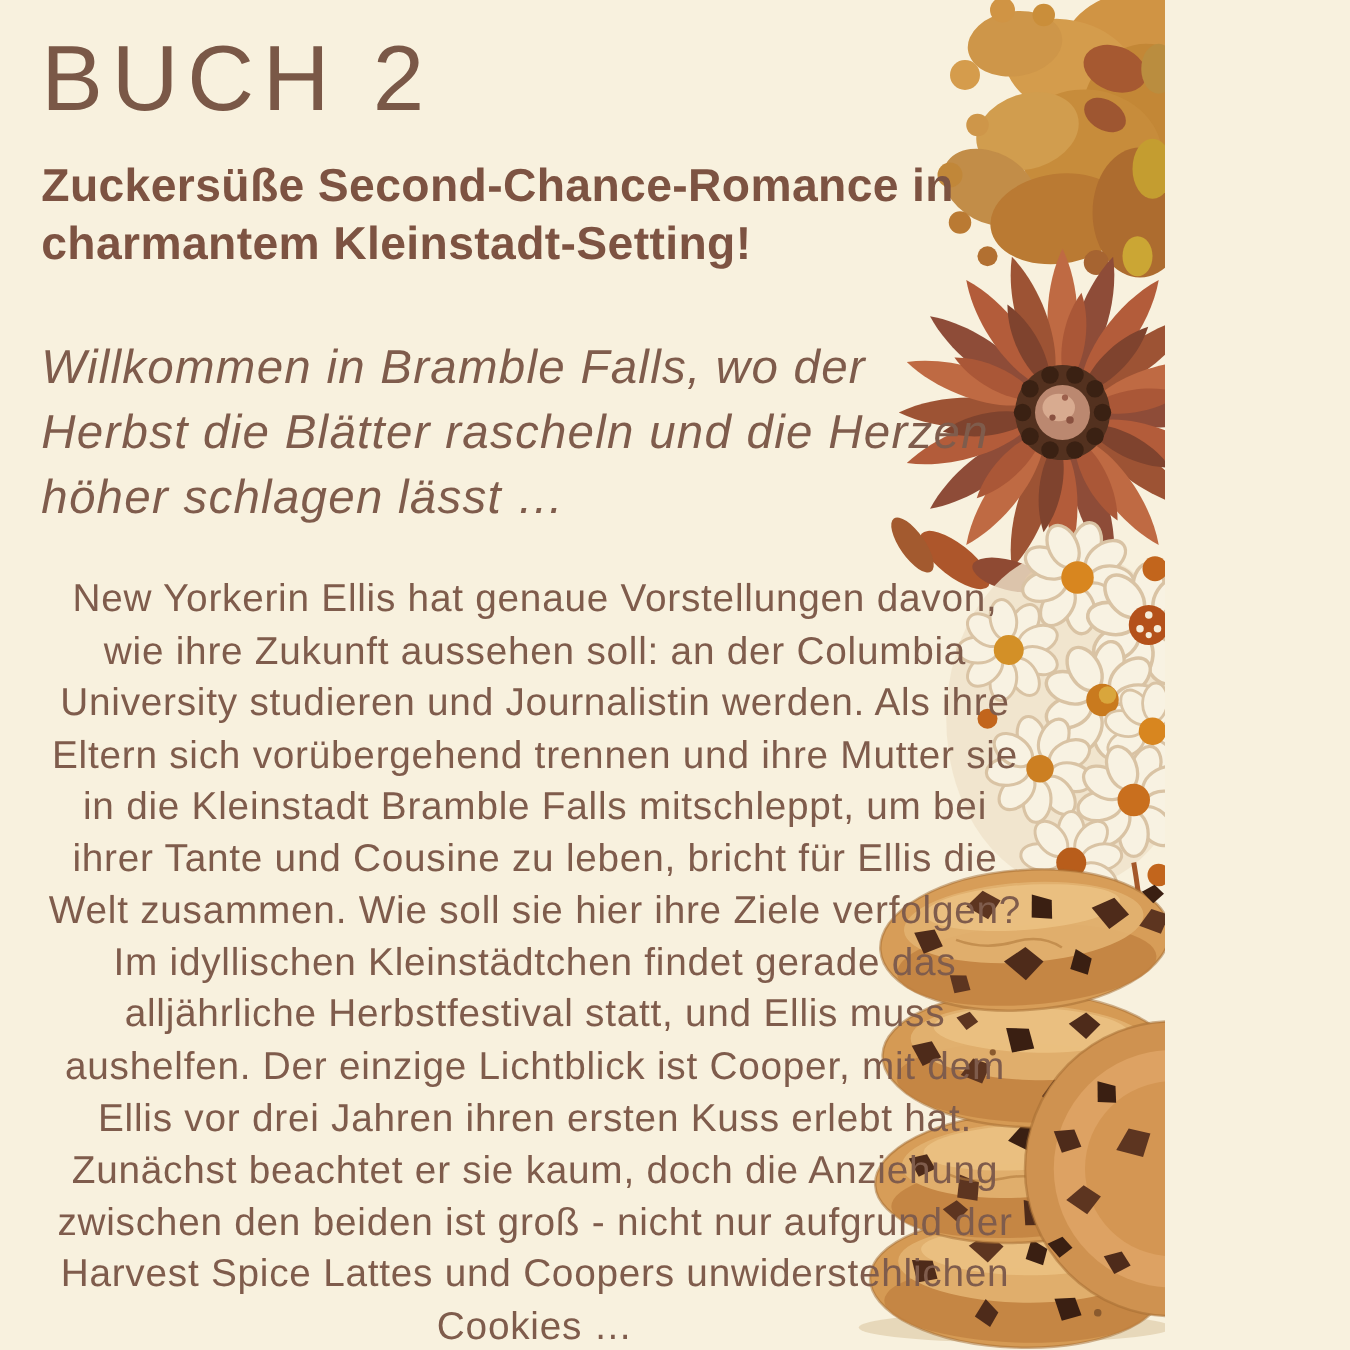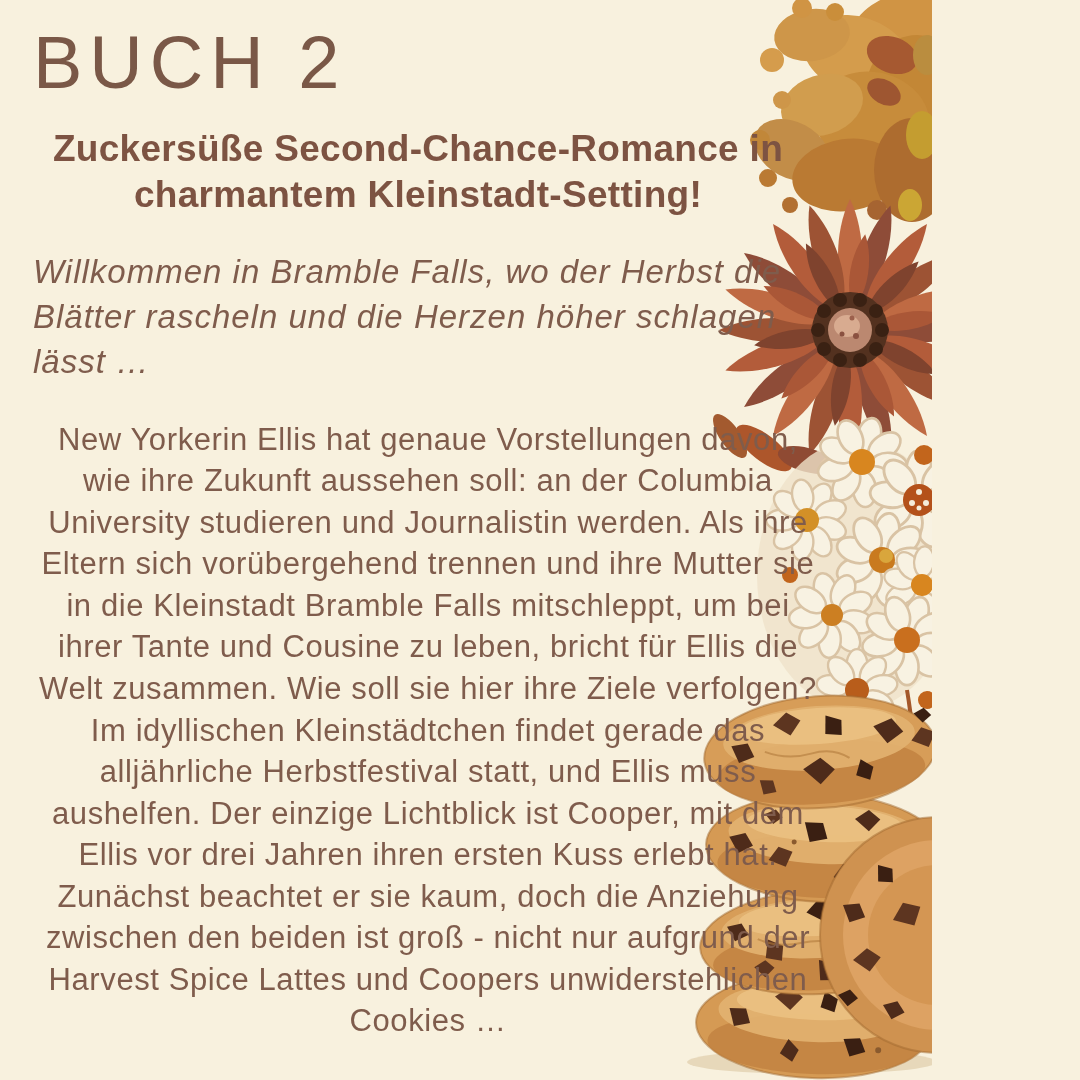--- a/index.html
+++ b/index.html
@@ -22,25 +22,24 @@
     position:absolute;top:0;left:0;z-index:2;
     padding:24px 0 0 33px;width:860px;
   }
   .title{
     font-size:74px;font-weight:400;letter-spacing:7px;
     color:var(--title_text);margin-bottom:24px;line-height:1.05;
   }
   .subtitle{
     font-size:37px;font-weight:700;letter-spacing:0.3px;
     color:var(--heading_text);line-height:1.25;max-width:770px;
-    margin-bottom:32px;
-    text-align:center;
+    margin-bottom:51px;
   }
   .intro{
-    font-size:33px;font-style:italic;letter-spacing:1px;
+    font-size:38px;font-style:italic;letter-spacing:1px;
     color:var(--body_text);line-height:1.36;max-width:785px;
     margin-bottom:34px;
   }
   .blurb{
     font-size:31px;letter-spacing:0.6px;
     color:var(--body_text);line-height:1.34;max-width:790px;text-align:center;
   }
 </style>
 </head>
 <body>

